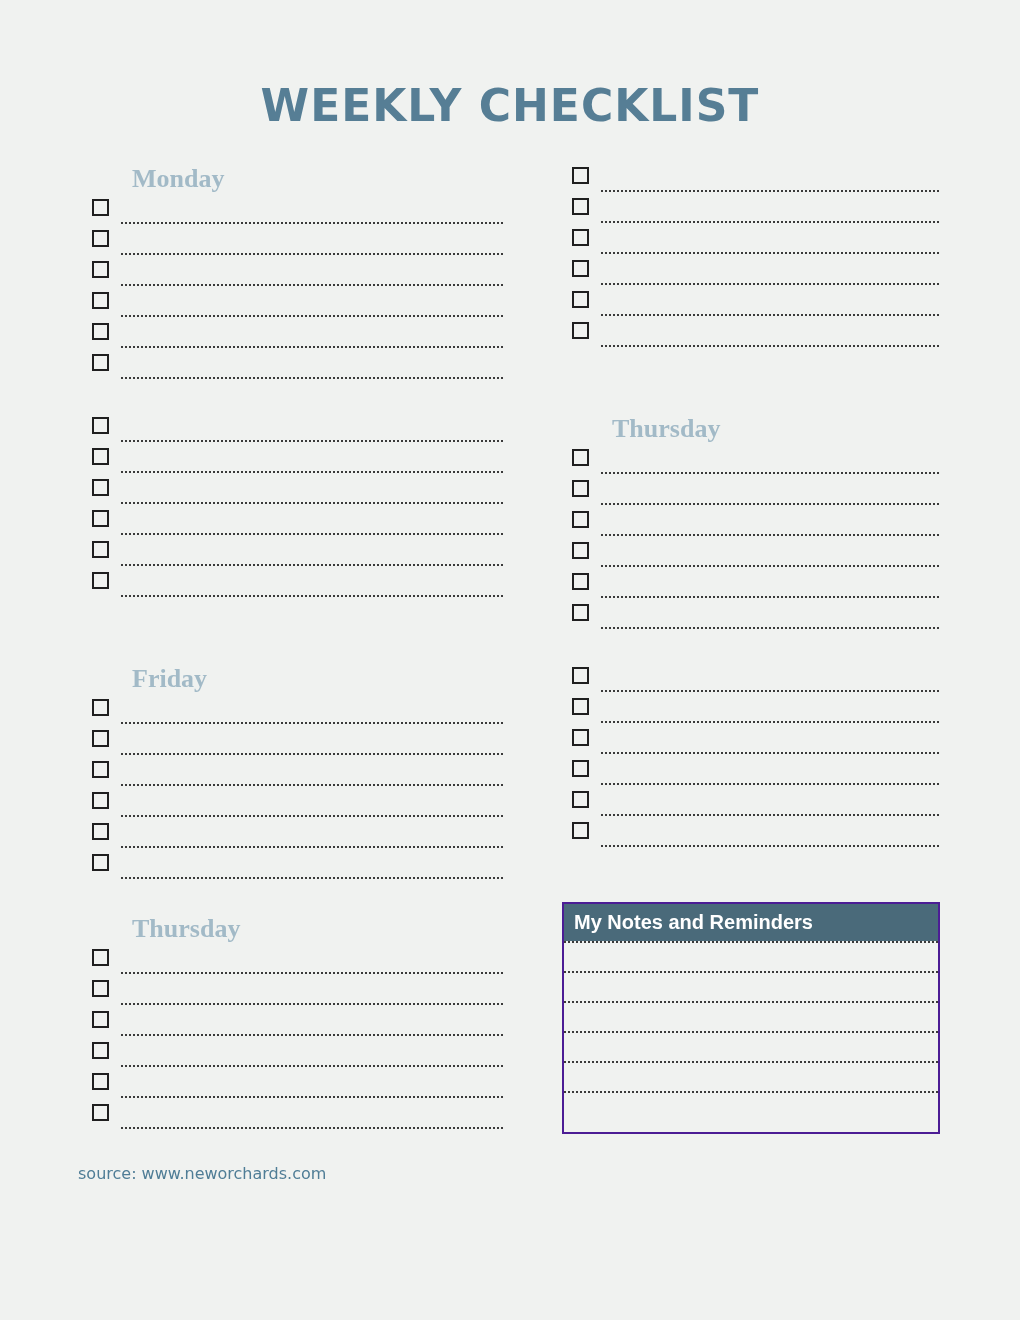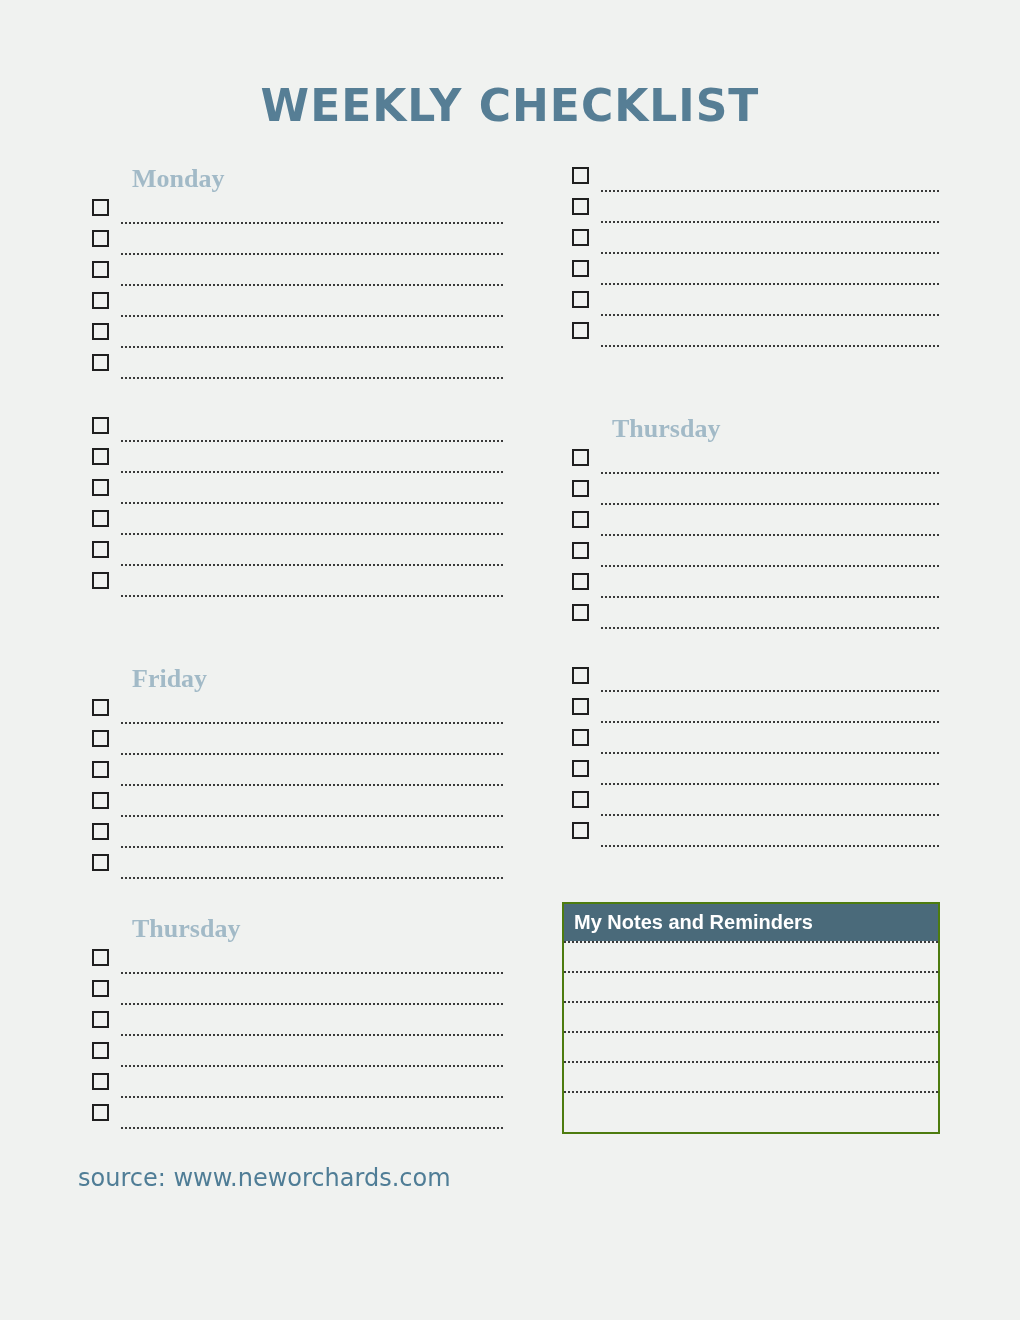--- a/index.html
+++ b/index.html
@@ -47,21 +47,21 @@
       var(--line, #3a3a3a) 0 2px, transparent 2px 4px);
   }
   .entry-value {
     position: absolute; left: 36px; bottom: 8px;
     font-size: 14px; color: #222; white-space: nowrap;
   }
 
   .notes {
     margin: -14px 4px 0 -8px;
     width: 374px;
-    border: 2px solid #4d7c0f;
+    border: 2px solid #4c1d95;
   }
   .notes-header {
     height: 37px; line-height: 37px;
     padding-left: 10px;
     background: var(--notes-header-bg, #4a6a7a);
     color: var(--notes-header-text, #ffffff);
     font-size: 20px; font-weight: bold;
     font-family: "Liberation Sans", sans-serif;
   }
   .notes-row { position: relative; height: 30px; }
@@ -69,21 +69,21 @@
     content: ""; position: absolute; top: 0; left: 0; right: 0; height: 2px;
     background-image: repeating-linear-gradient(90deg,
       var(--line, #3a3a3a) 0 2px, transparent 2px 4px);
   }
   .notes-row .notes-value {
     position: absolute; left: 8px; bottom: 6px; font-size: 14px; color: #222;
   }
 
   .footer {
     margin: 30px 0 0 78px;
-    font-size: 24px;
+    font-size: 16px;
     color: var(--accent-footer, #4f7d96);
     font-family: "DejaVu Sans", sans-serif;
     letter-spacing: 0;
   }
 </style>
 </head>
 <body>
 
 <div class="page">
 

